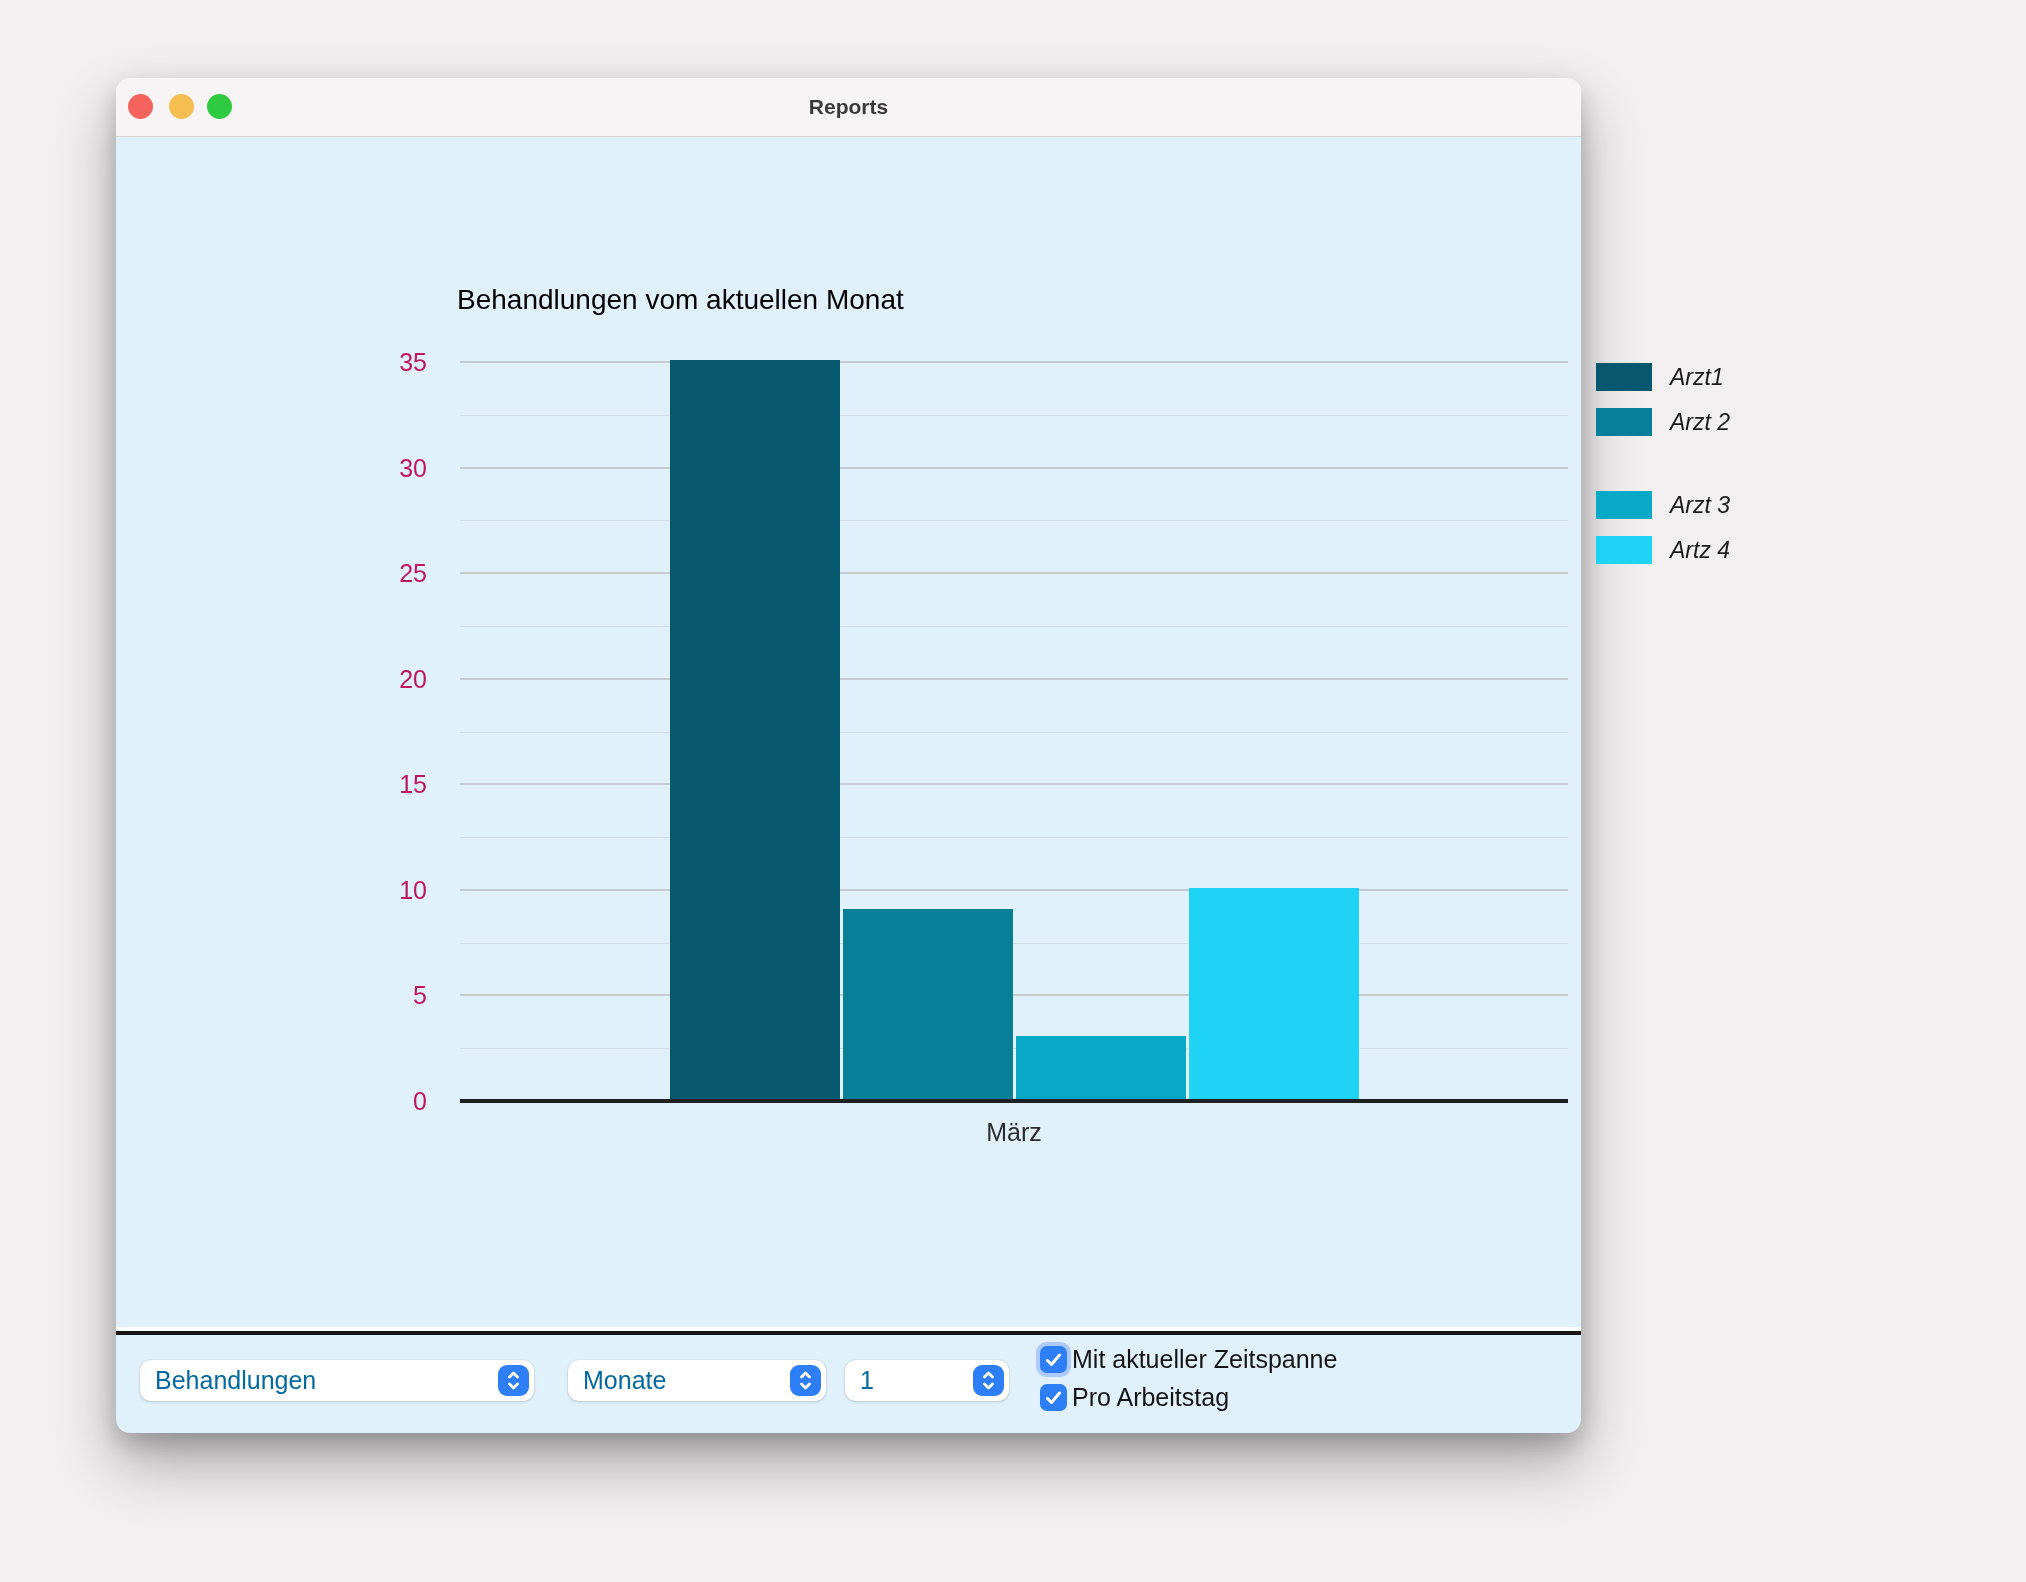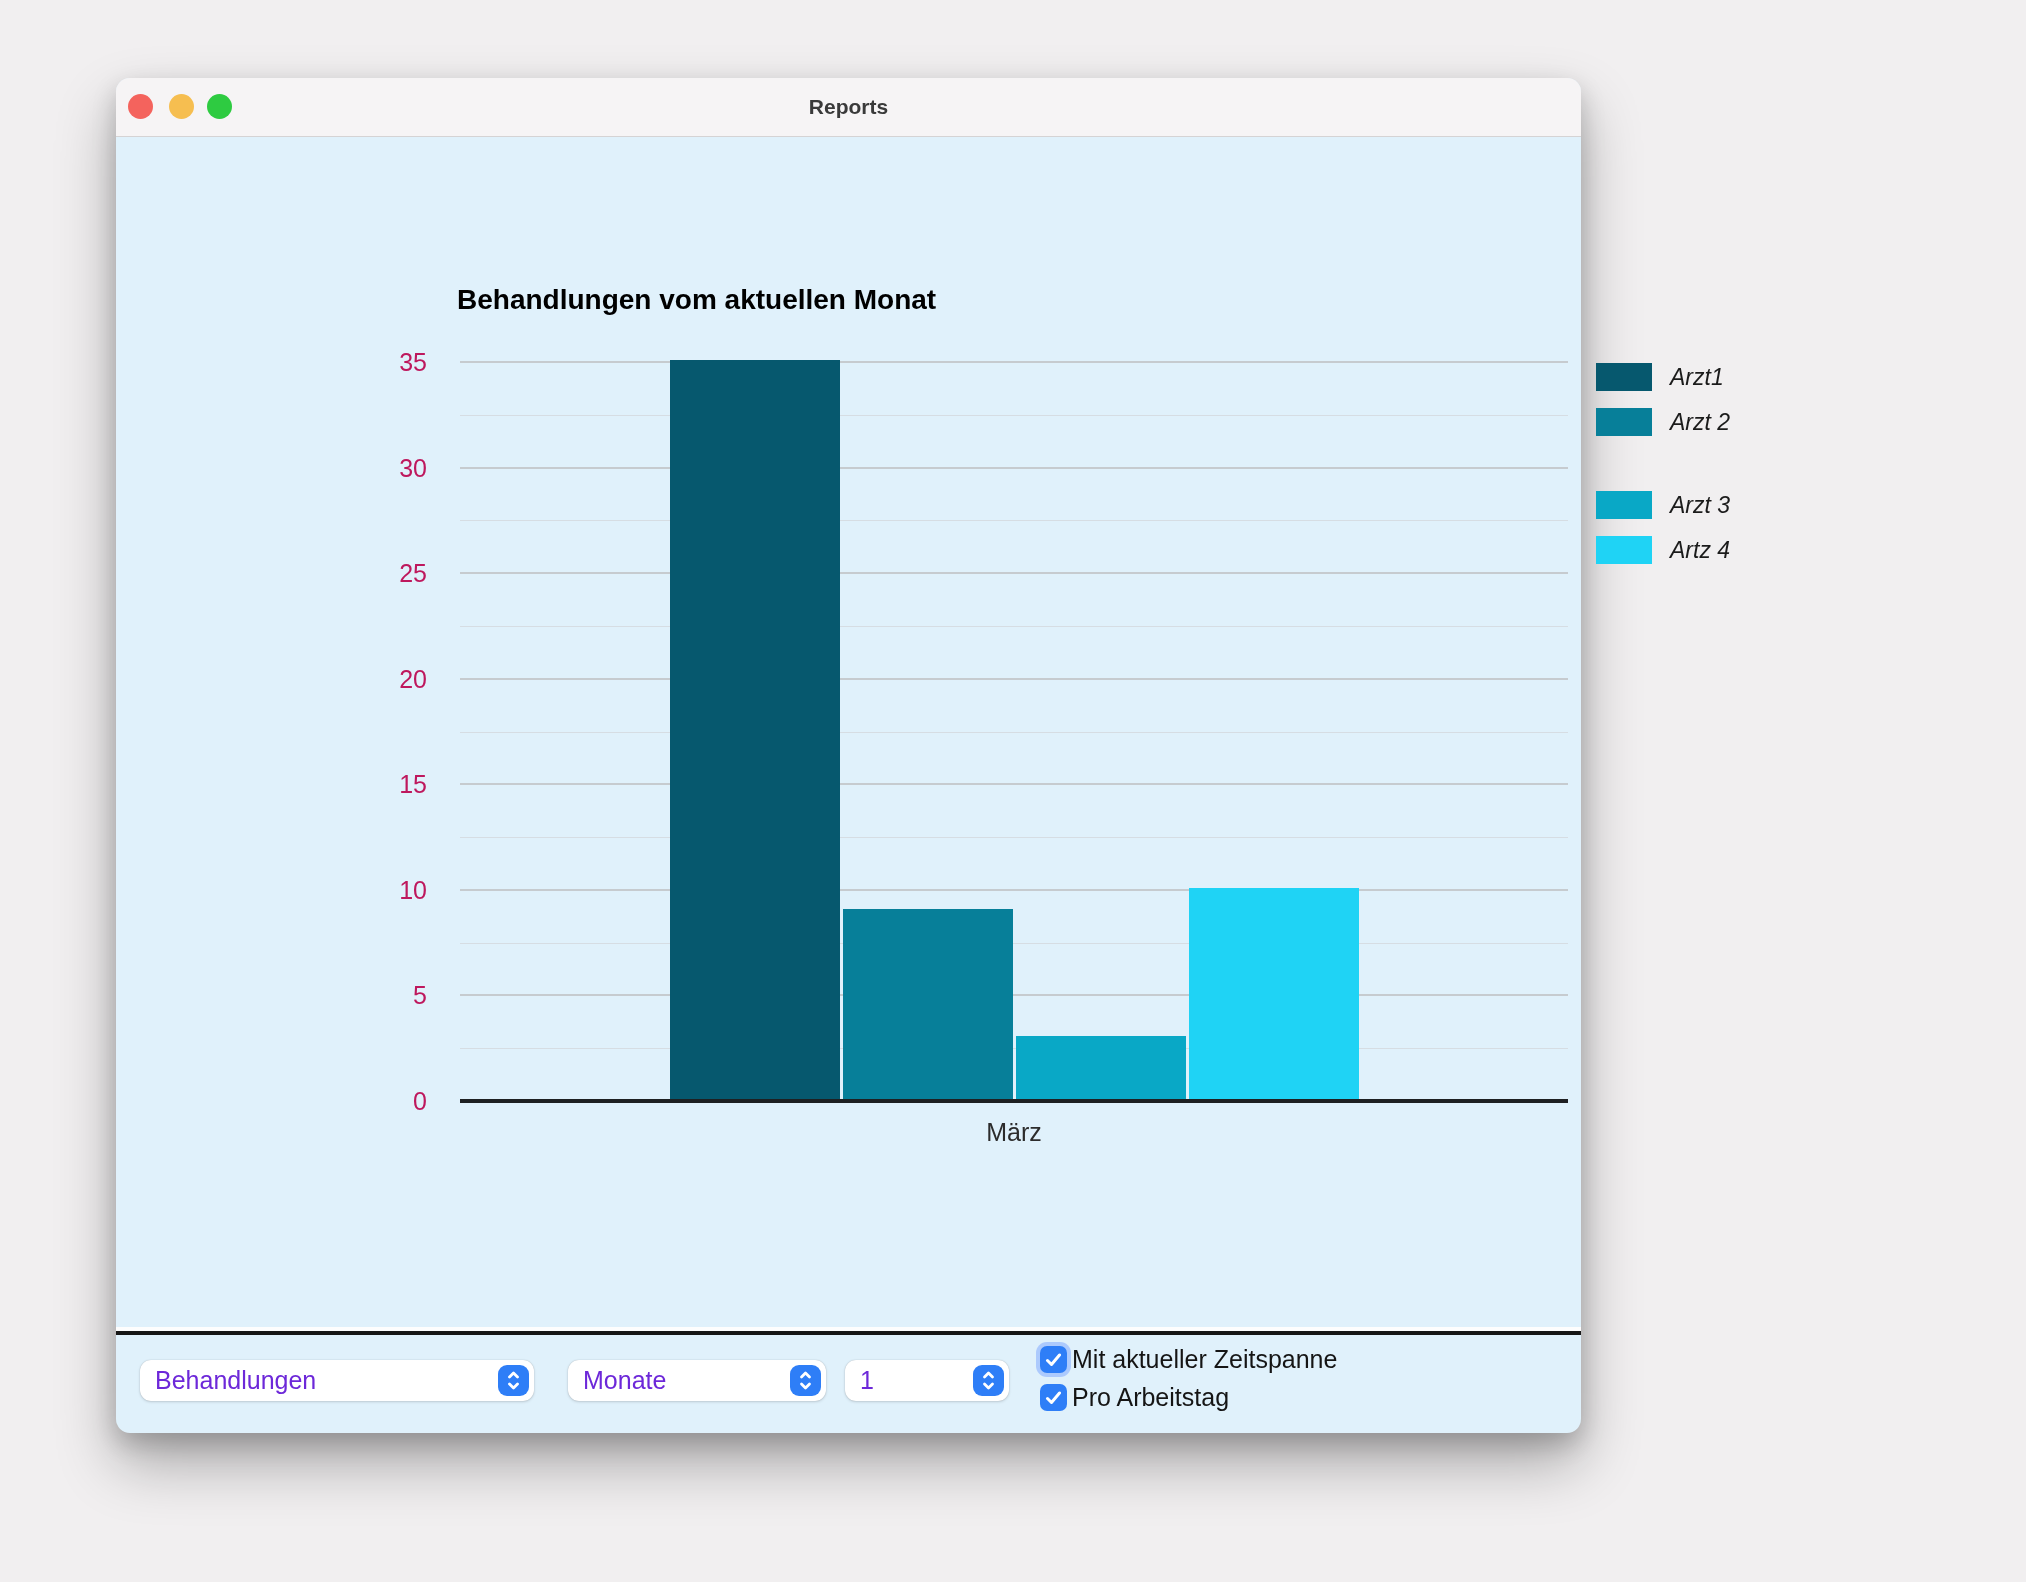--- a/index.html
+++ b/index.html
@@ -22,21 +22,21 @@
     display:flex;align-items:center;justify-content:center;
   }
   .titlebar .win-title{font-size:21px;font-weight:bold;color:#3a3a3a;}
   .traffic{position:absolute;top:16px;width:25px;height:25px;border-radius:50%;}
   .traffic.red{left:12px;background:#f4635d;}
   .traffic.yellow{left:53px;background:#f6be50;}
   .traffic.green{left:91px;background:#2ecb41;}
   
   .chart-title{
     position:absolute;left:341px;top:206px;
-    font-size:28px;font-weight:bold;color:#000;
+    font-size:28px;font-weight:normal;color:#000;
   }
   .plot{
     position:absolute;left:344px;top:284px;width:1108px;height:739px;
   }
   .gridline{position:absolute;left:0;width:1108px;height:2px;background:#c6cbcf;}
   .gridline.minor{height:1px;background:#d6dde3;}
   .axis-line{
     position:absolute;left:0;top:737px;width:1108px;height:4px;background:#1e2022;
   }
   .ytick{
@@ -57,21 +57,21 @@
   .legend-item.group-gap{margin-top:38px;}
   .legend-swatch{width:56px;height:28px;flex:0 0 auto;}
   .legend-label{font-size:23px;color:#1b1b1b;white-space:nowrap;}
   
   .sep-white{position:absolute;left:0;top:1249px;width:100%;height:4px;background:#fdfdfd;}
   .sep-black{position:absolute;left:0;top:1253px;width:100%;height:4px;background:#161616;}
   .select{
     position:absolute;top:1282px;height:41px;background:#fff;border-radius:11px;
     box-shadow:0 0 1px rgba(0,0,0,.25),0 1px 3px rgba(0,0,0,.15);
     display:flex;align-items:center;padding-left:15px;box-sizing:border-box;
-    font-size:25px;color:#6d28d9;cursor:default;
+    font-size:25px;color:#0369a1;cursor:default;
   }
   .select .stepper{
     position:absolute;right:5px;top:5px;width:31px;height:31px;border-radius:9px;
     background:var(--accent,#2e7ef7);display:flex;align-items:center;justify-content:center;
   }
   .select-1{left:24px;width:394px;}
   .select-2{left:452px;width:258px;}
   .select-3{left:729px;width:164px;}
   .check-row{position:absolute;left:924px;display:flex;align-items:center;gap:5px;}
   .check-row.row-1{top:1267px;}

